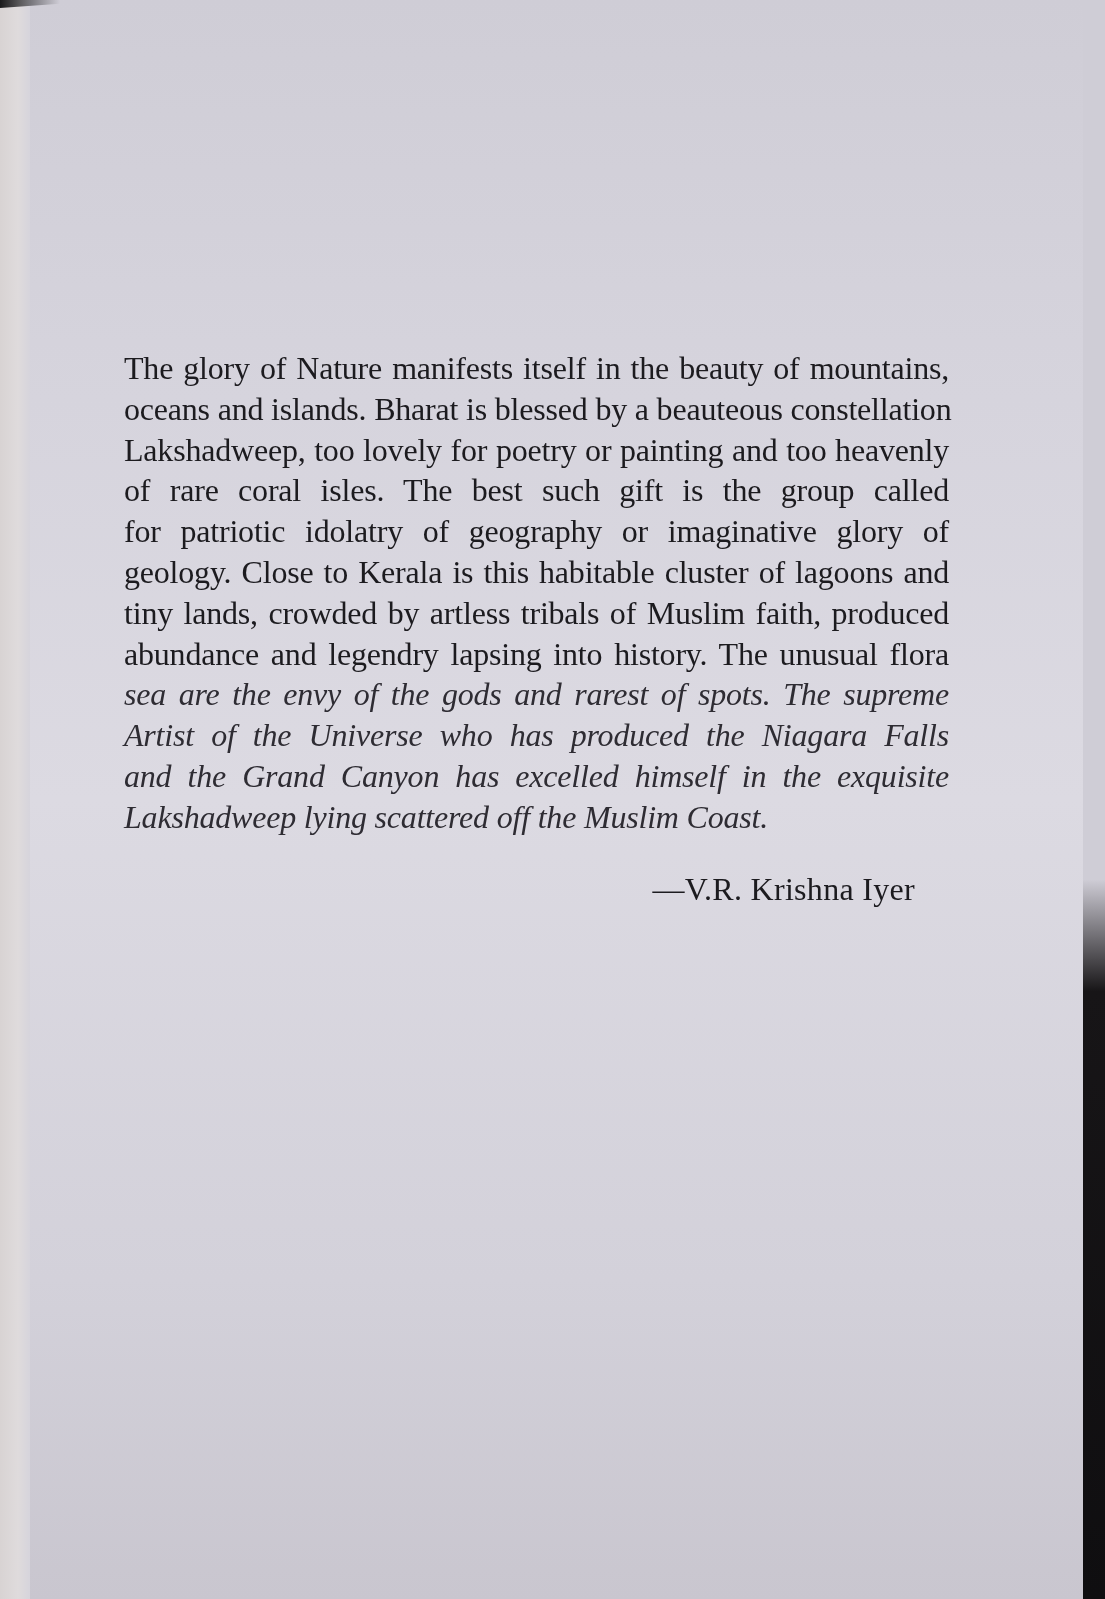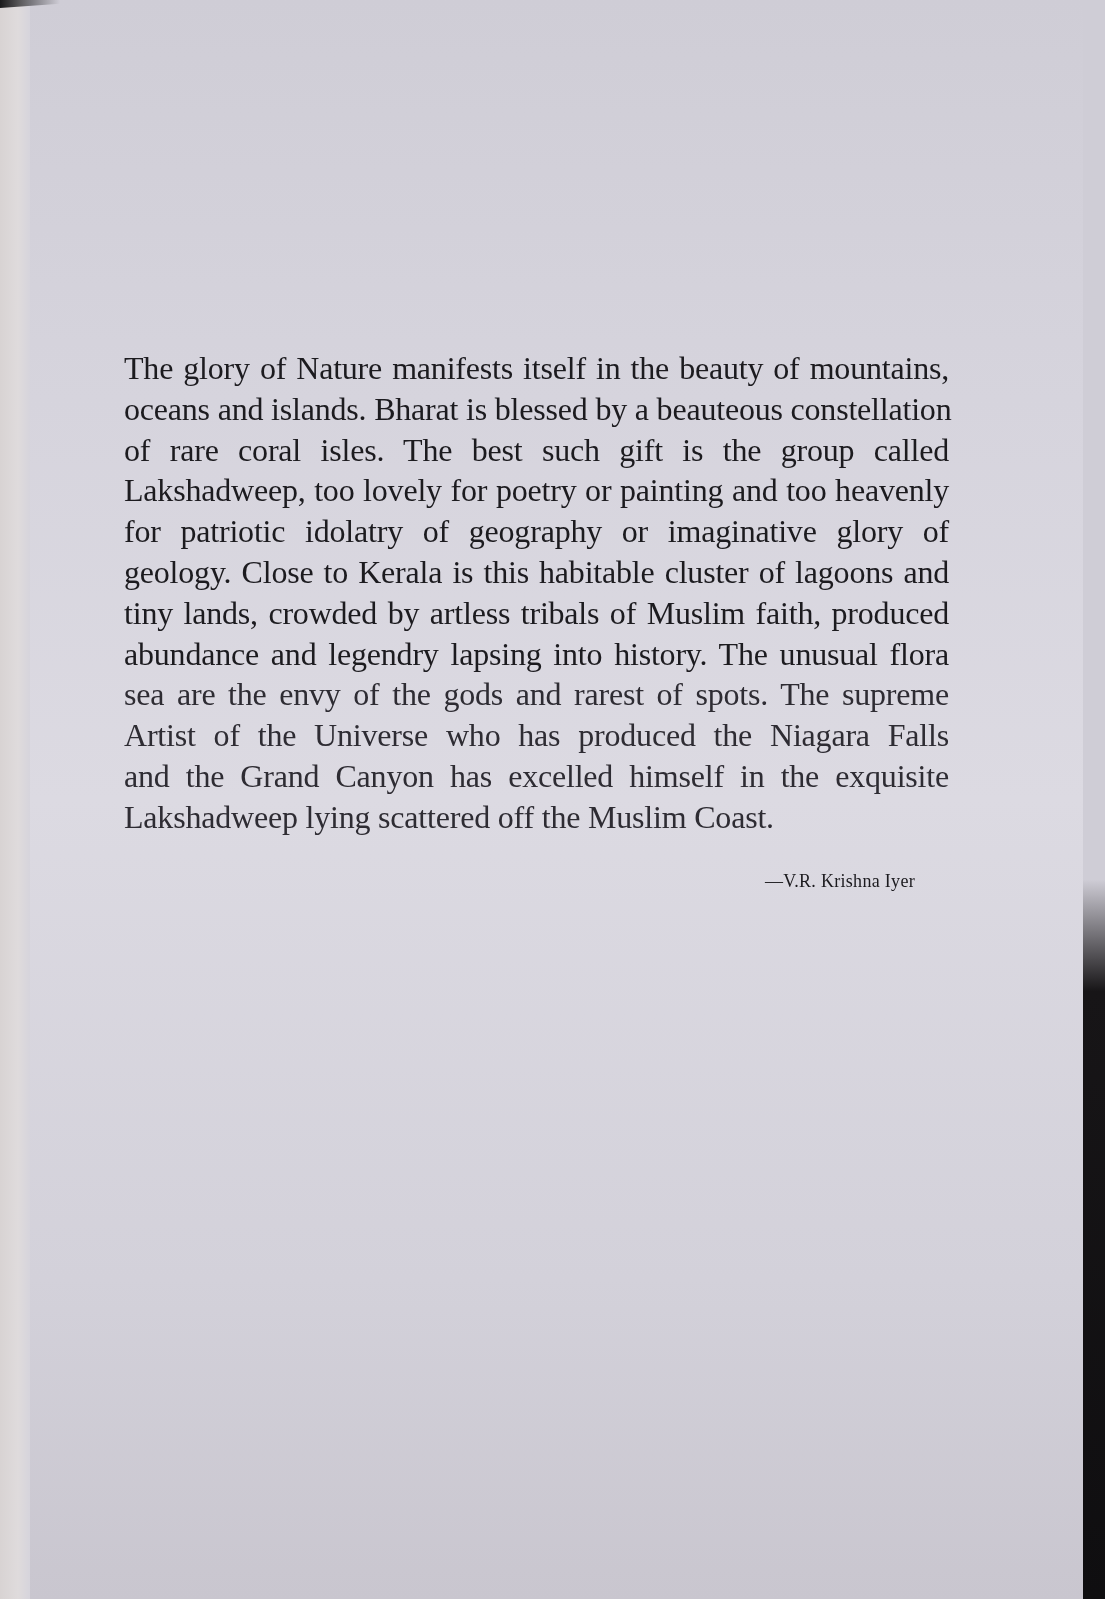--- a/index.html
+++ b/index.html
@@ -63,42 +63,43 @@
     text-align: justify;
     text-align-last: justify;
     white-space: nowrap;
     height: 40.8px;
   }
   .epigraph-line.last {
     text-align-last: left;
   }
   .epigraph-line.faded {
     color: #2e2c33;
+    font-style: italic;
   }
   .attribution {
     position: absolute;
     right: 168px;
     top: 871px;
-    font-size: 18px;
+    font-size: 32px;
     color: #1c1b1f;
     letter-spacing: 0.3px;
   }
 </style>
 </head>
 <body>
 
 <div class="page">
   <div class="page-gutter"></div>
   <div class="page-corner-shadow"></div>
 
   <div class="epigraph">
     <span class="epigraph-line">The glory of Nature manifests itself in the beauty of mountains,</span>
     <span class="epigraph-line">oceans and islands. Bharat is blessed by a beauteous constellation</span>
+    <span class="epigraph-line">Lakshadweep, too lovely for poetry or painting and too heavenly</span>
     <span class="epigraph-line">of rare coral isles. The best such gift is the group called</span>
-    <span class="epigraph-line">Lakshadweep, too lovely for poetry or painting and too heavenly</span>
     <span class="epigraph-line">for patriotic idolatry of geography or imaginative glory of</span>
     <span class="epigraph-line">geology. Close to Kerala is this habitable cluster of lagoons and</span>
     <span class="epigraph-line">tiny lands, crowded by artless tribals of Muslim faith, produced</span>
     <span class="epigraph-line">abundance and legendry lapsing into history. The unusual flora</span>
     <span class="epigraph-line faded">sea are the envy of the gods and rarest of spots. The supreme</span>
     <span class="epigraph-line faded">Artist of the Universe who has produced the Niagara Falls</span>
     <span class="epigraph-line faded">and the Grand Canyon has excelled himself in the exquisite</span>
     <span class="epigraph-line faded last">Lakshadweep lying scattered off the Muslim Coast.</span>
   </div>
 

